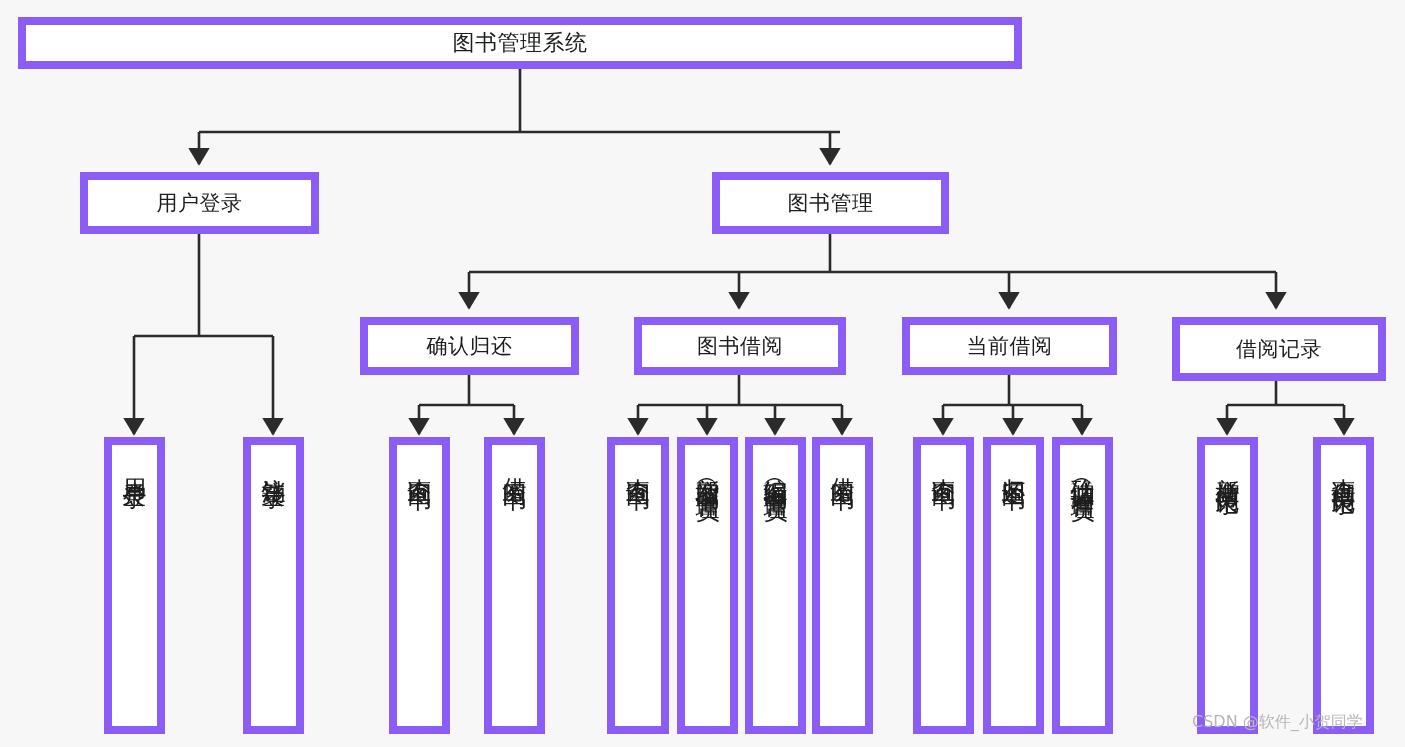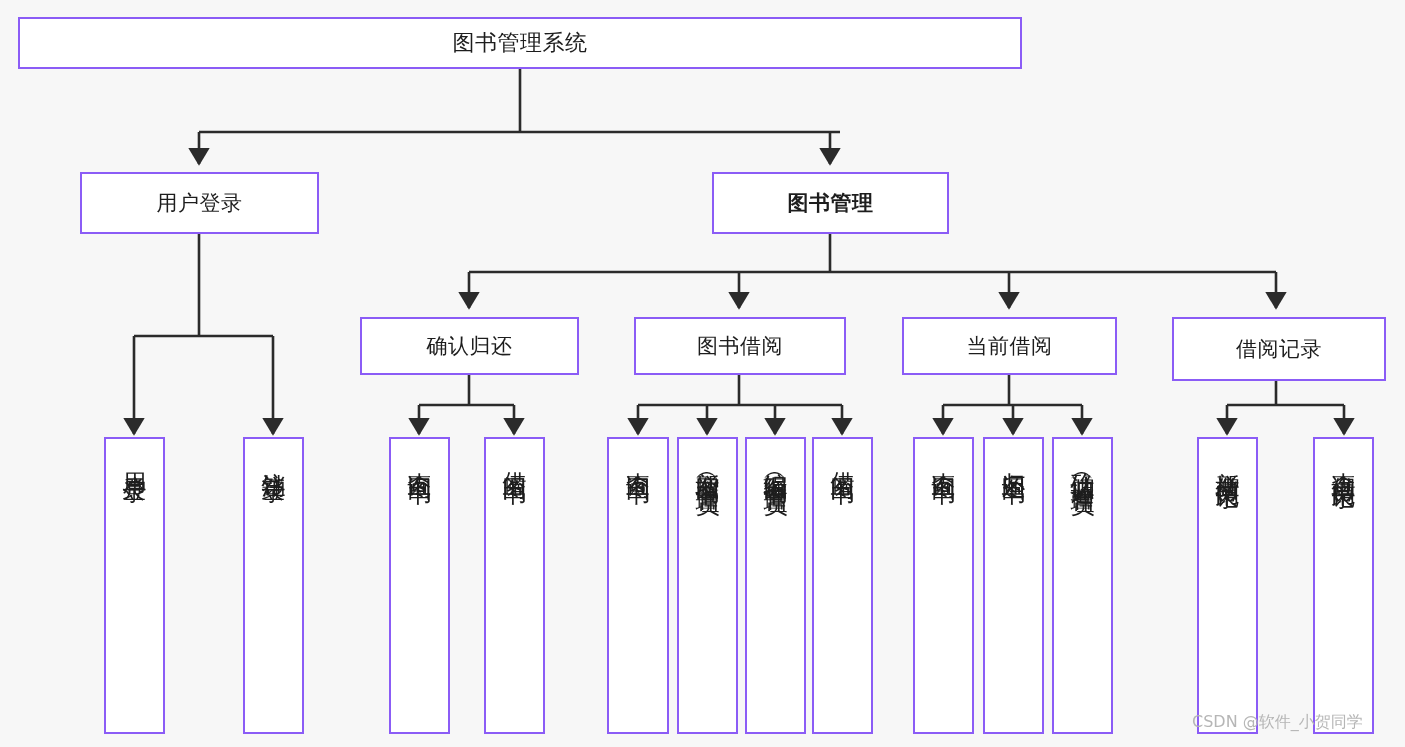--- a/index.html
+++ b/index.html
@@ -21,21 +21,21 @@
     position: absolute;
     left: 0;
     top: 0;
     width: 1405px;
     height: 747px;
   }
   .node {
     position: absolute;
     box-sizing: border-box;
     background: #ffffff;
-    border: 2px solid #8b5cf6;
+    border: 8px solid #8b5cf6;
     display: flex;
     align-items: center;
     justify-content: center;
     z-index: 2;
   }
   .node .lbl {
     color: #1d1d1d;
     text-align: center;
     line-height: 1.18;
     white-space: pre;
@@ -126,21 +126,21 @@
     </g>
   </svg>
 
   <div class="node root" style="left:18px; top:17px; width:1004px; height:52px;">
     <span class="lbl">图书管理系统</span>
   </div>
 
   <div class="node h" style="left:80px; top:172px; width:239px; height:62px;">
     <span class="lbl">用户登录</span>
   </div>
-  <div class="node h" style="left:712px; top:172px; width:237px; height:62px;font-weight:bold;">
+  <div class="node h" style="left:712px; top:172px; width:237px; height:62px;">
     <span class="lbl">图书管理</span>
   </div>
 
   <div class="node h" style="left:360px; top:317px; width:219px; height:58px;">
     <span class="lbl">确认归还</span>
   </div>
   <div class="node h" style="left:634px; top:317px; width:212px; height:58px;">
     <span class="lbl">图书借阅</span>
   </div>
   <div class="node h" style="left:902px; top:317px; width:215px; height:58px;">

